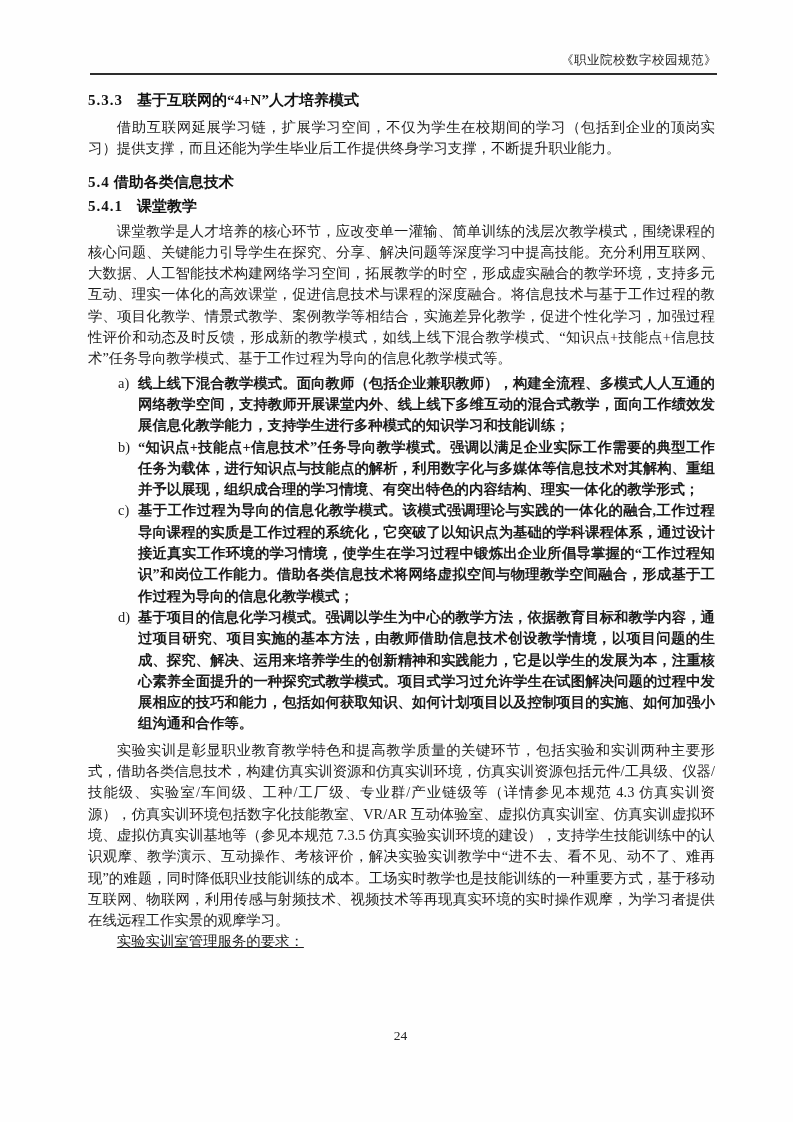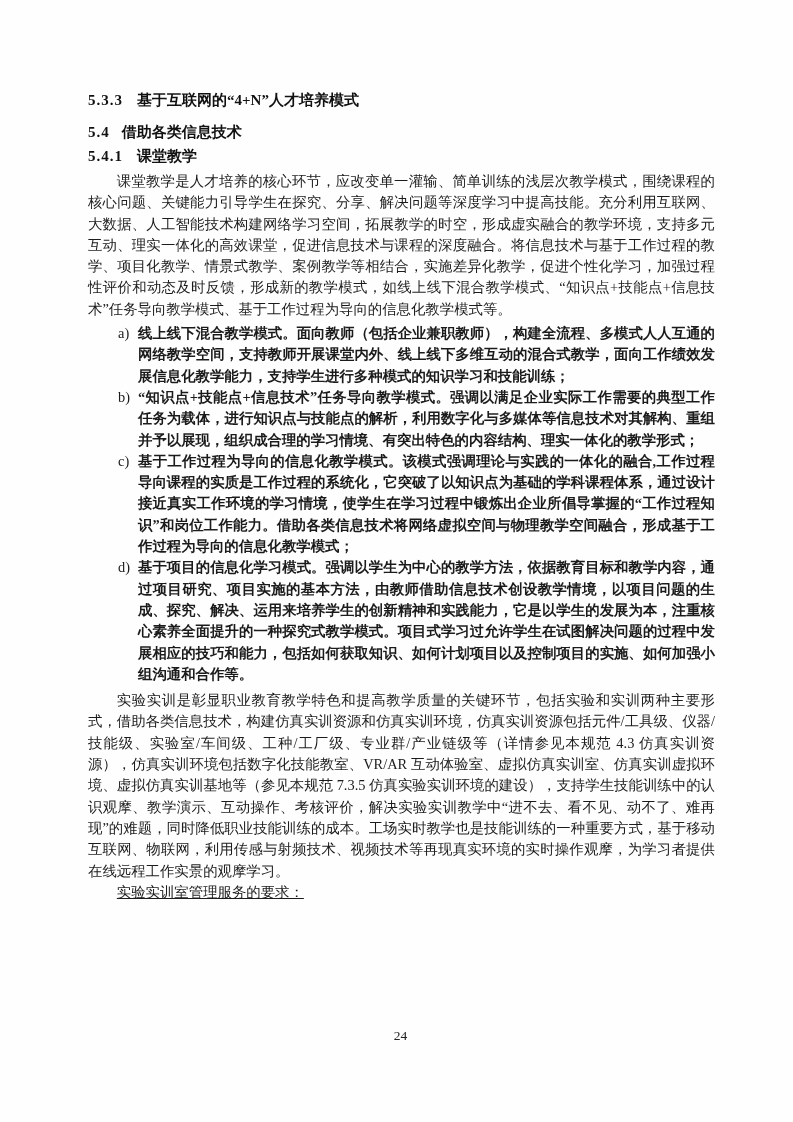--- a/index.html
+++ b/index.html
@@ -37,21 +37,21 @@
     right: 78px;
     font-size: 14.4px;
     line-height: 21.3px;
   }
   h2.sec-heading {
     font-size: 15px;
     font-weight: bold;
     line-height: 20px;
     color: #111;
   }
-  .h-num { letter-spacing: 1px; margin-right: 12px; }
+  .h-num { letter-spacing: 1px; margin-right: 4px; }
   .h-sub .h-num { margin-right: 14px; }
   .mt-h533 { margin-top: 6px; }
   .mt-h54  { margin-top: 12px; }
   .mt-h541 { margin-top: 4px; }
   .mt-h542 { margin-top: 9px; }
   p.body-p {
     margin-top: 7px;
     text-align: justify;
     text-indent: 2em;
   }
@@ -84,26 +84,31 @@
   .page-number {
     font-size: 13.5px;
     color: #222;
   }
 </style>
 </head>
 <body>
 
 <div class="page">
 
+  <div class="header">
+    <div class="header-title">《职业院校数字校园规范》</div>
+    <div class="header-rule"></div>
+  </div>
 
   <div class="content">
 
     <h2 class="sec-heading h-sub mt-h533">
       <span class="h-num">5.3.3</span><span class="h-title">基于互联网的“4+N”人才培养模式</span>
     </h2>
+    <p class="body-p">借助互联网延展学习链，扩展学习空间，不仅为学生在校期间的学习（包括到企业的顶岗实习）提供支撑，而且还能为学生毕业后工作提供终身学习支撑，不断提升职业能力。</p>
 
     <h2 class="sec-heading mt-h54">
       <span class="h-num">5.4</span><span class="h-title">借助各类信息技术</span>
     </h2>
 
     <h2 class="sec-heading h-sub mt-h541">
       <span class="h-num">5.4.1</span><span class="h-title">课堂教学</span>
     </h2>
     <p class="body-p no-indent-space">课堂教学是人才培养的核心环节，应改变单一灌输、简单训练的浅层次教学模式，围绕课程的核心问题、关键能力引导学生在探究、分享、解决问题等深度学习中提高技能。充分利用互联网、大数据、人工智能技术构建网络学习空间，拓展教学的时空，形成虚实融合的教学环境，支持多元互动、理实一体化的高效课堂，促进信息技术与课程的深度融合。将信息技术与基于工作过程的教学、项目化教学、情景式教学、案例教学等相结合，实施差异化教学，促进个性化学习，加强过程性评价和动态及时反馈，形成新的教学模式，如线上线下混合教学模式、“知识点+技能点+信息技术”任务导向教学模式、基于工作过程为导向的信息化教学模式等。</p>
 

